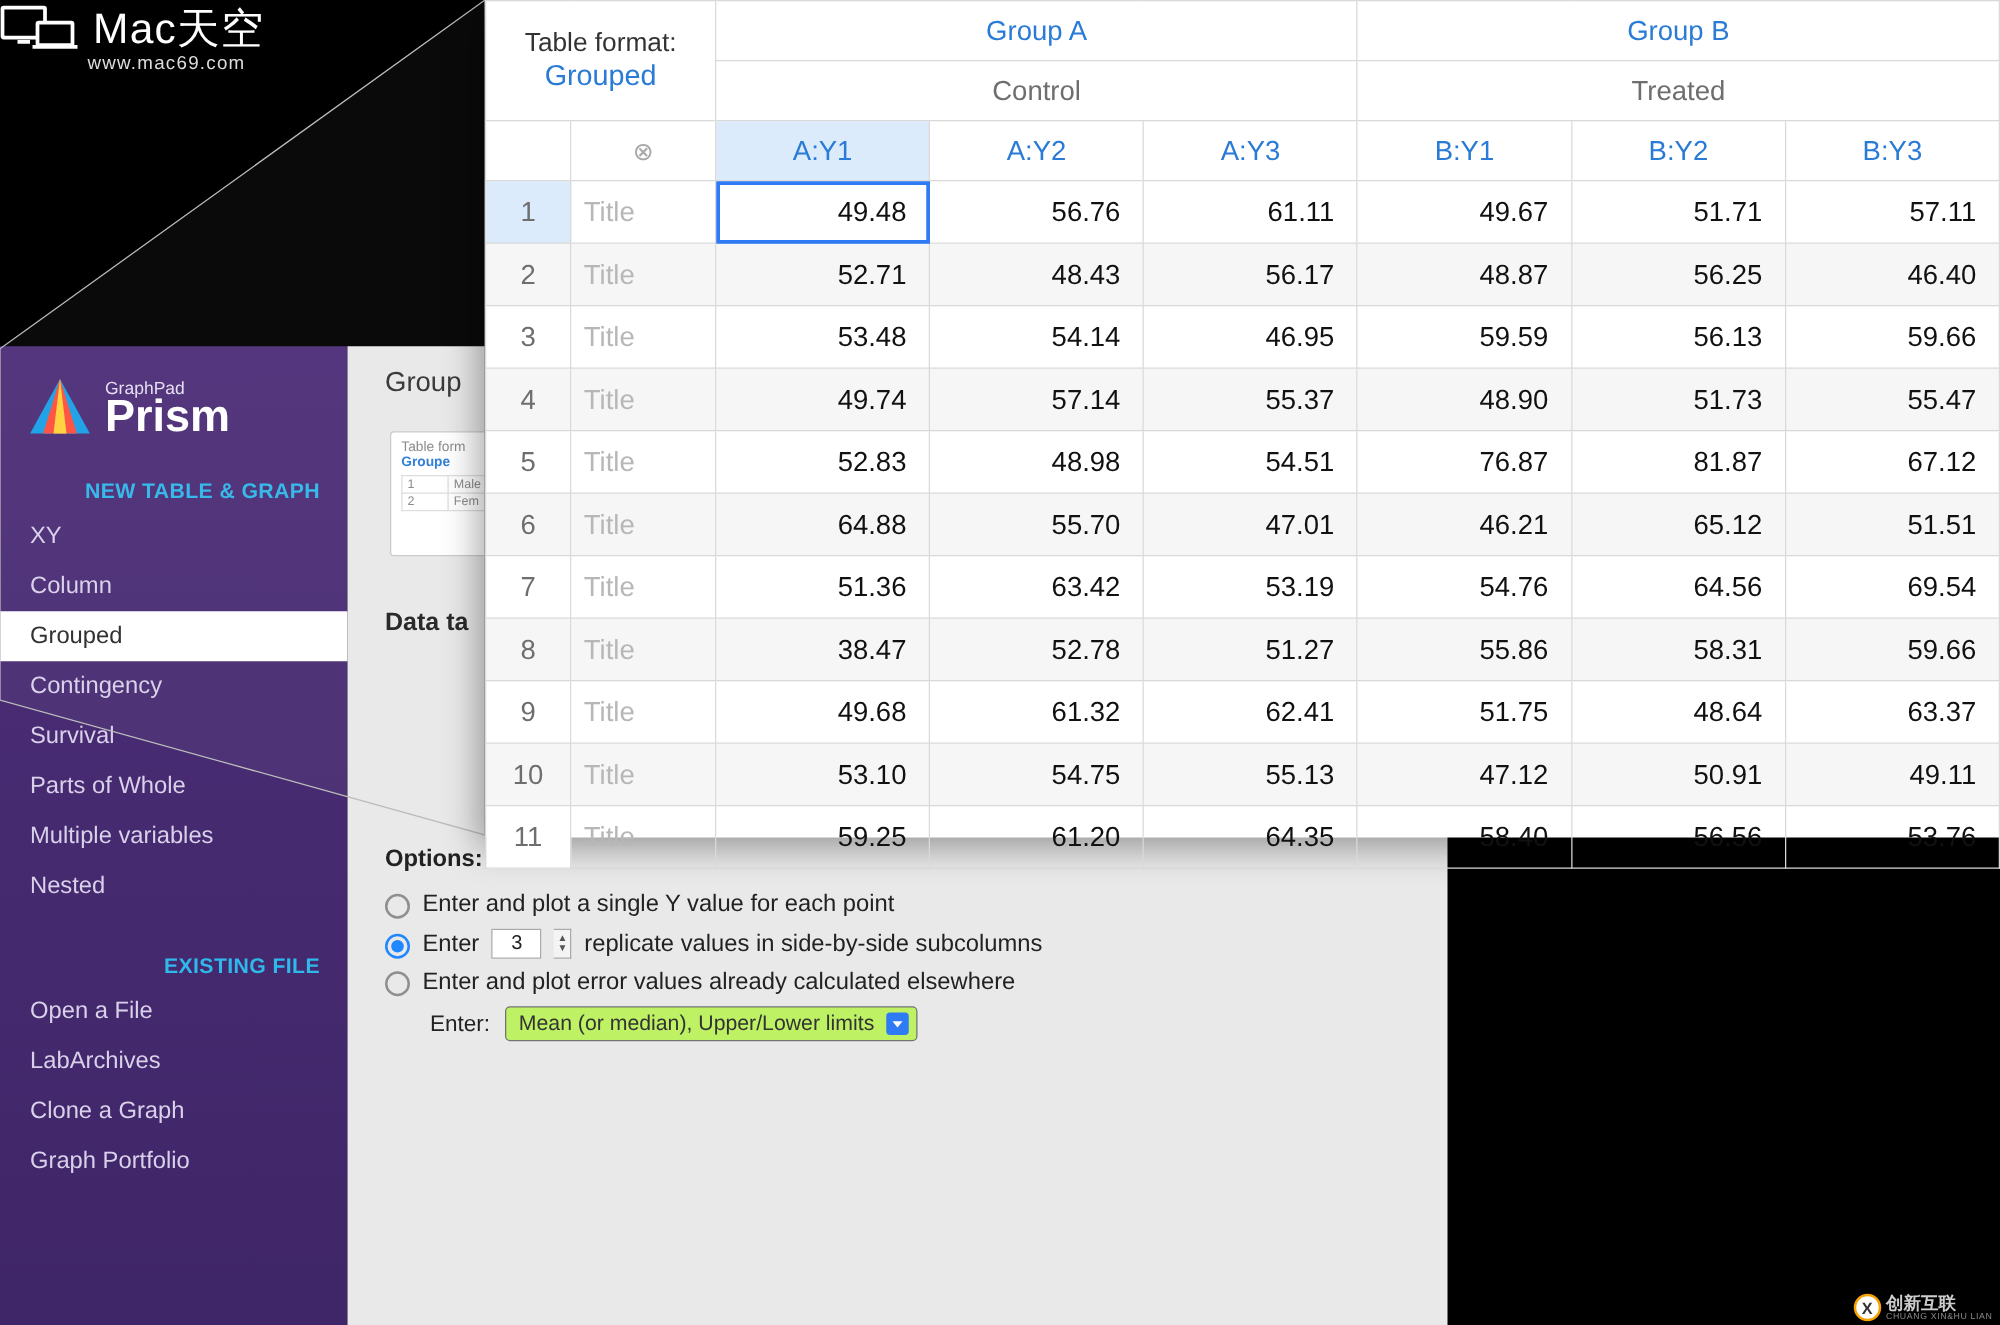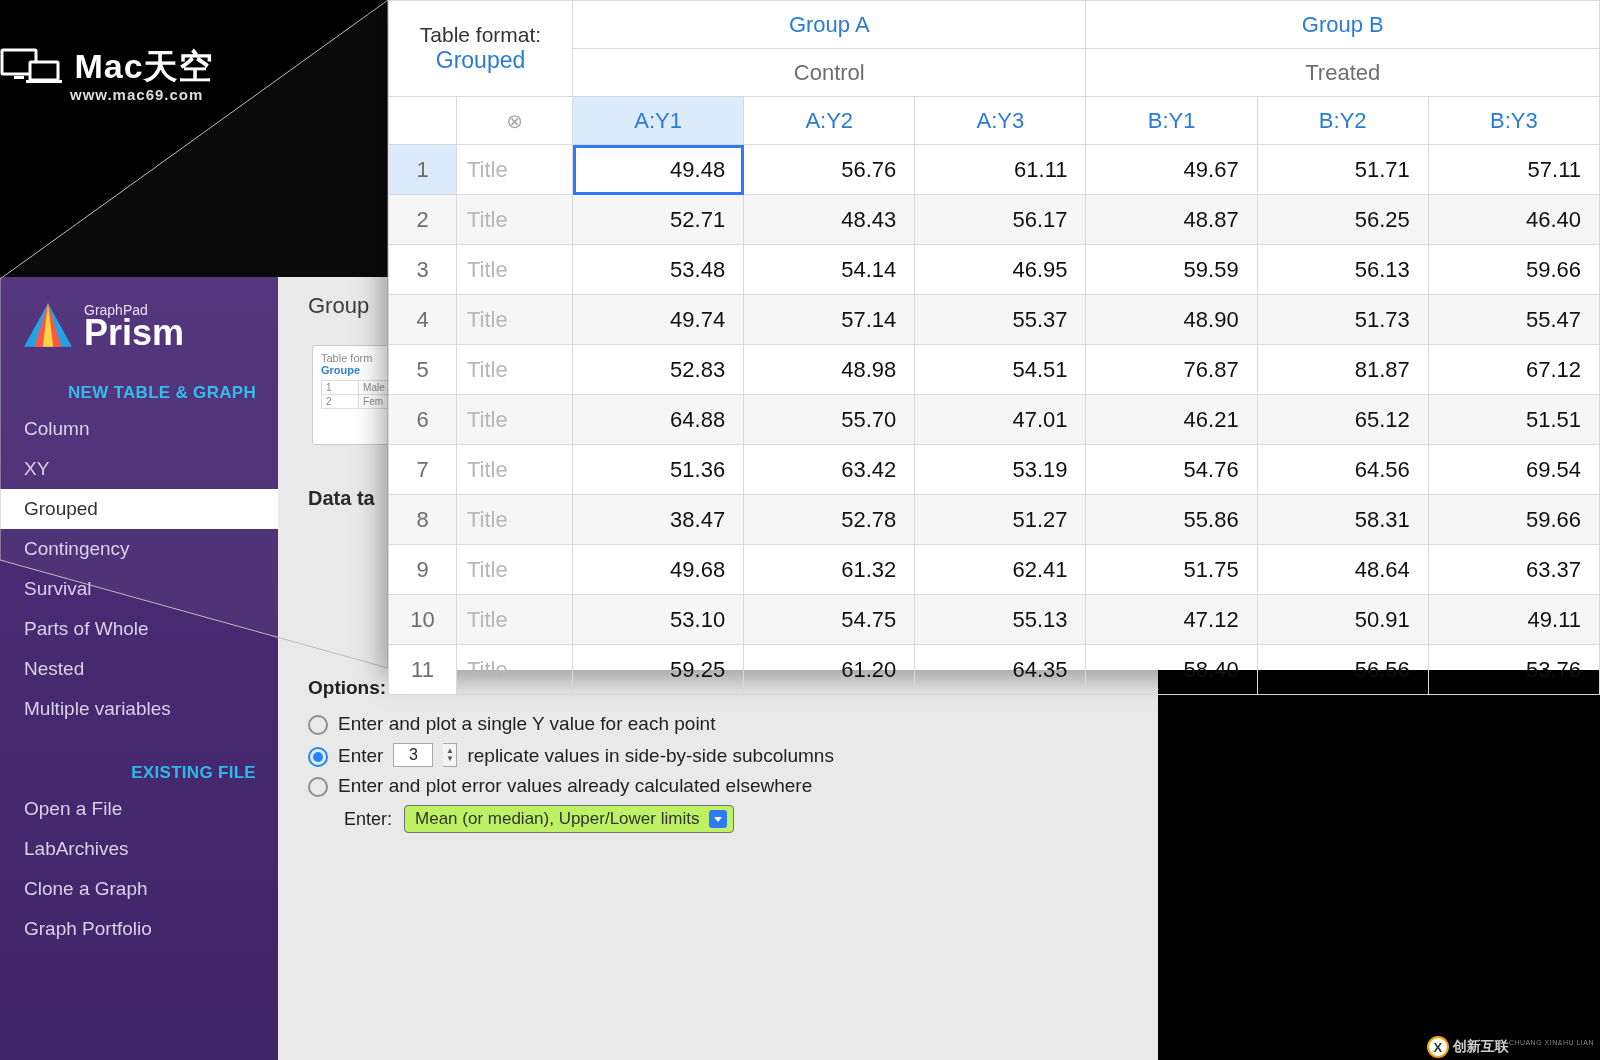--- a/index.html
+++ b/index.html
@@ -1,19 +1,19 @@
 <!DOCTYPE html>
 <html><head>
 <meta charset="utf-8">
 <style>
   html,body{margin:0;padding:0;width:1600px;height:1060px;font-family:"Helvetica Neue",Arial,sans-serif;background:#000;overflow:hidden;}
   *{box-sizing:border-box;}
 
   
-  .watermark{position:absolute;top:0;left:0;color:#fff;font-weight:bold;margin-top:44px;}
+  .watermark{position:absolute;top:0;left:0;color:#fff;font-weight:normal;}
   .watermark .icons{display:inline-block;vertical-align:middle;margin-right:6px;}
   .watermark .icons svg{display:block;}
   .watermark .txt{display:inline-block;vertical-align:middle;font-size:34px;letter-spacing:1px;}
   .watermark .url{font-size:15px;letter-spacing:1px;color:#ddd;margin-top:-4px;margin-left:70px;}
 
   
   .wm2{position:absolute;right:6px;bottom:2px;color:#999;font-size:12px;display:flex;align-items:center;gap:4px;}
   .wm2 .circ{width:22px;height:22px;border:2px solid #f5a100;border-radius:50%;display:flex;align-items:center;justify-content:center;font-weight:bold;color:#333;background:#fff;font-size:13px;}
 
   
@@ -97,28 +97,28 @@
       <polygon points="25,4 38,46 12,46" fill="#ff4f3d"></polygon>
       <polygon points="25,4 30,46 20,46" fill="#ffd23a"></polygon>
     </svg>
     <div class="logo-text">
       <div class="small">GraphPad</div>
       <div class="big">Prism</div>
     </div>
   </div>
   <div class="side-head">NEW TABLE &amp; GRAPH</div>
   <div id="side-items1">
+      <div class="side-item">XY</div>
       <div class="side-item">Column</div>
-      <div class="side-item">XY</div>
       <div class="side-item sel">Grouped</div>
       <div class="side-item">Contingency</div>
       <div class="side-item">Survival</div>
       <div class="side-item">Parts of Whole</div>
+      <div class="side-item">Multiple variables</div>
       <div class="side-item">Nested</div>
-      <div class="side-item">Multiple variables</div>
     </div>
   <div class="side-gap"></div>
   <div class="side-head">EXISTING FILE</div>
   <div id="side-items2">
       <div class="side-item">Open a File</div>
       <div class="side-item">LabArchives</div>
       <div class="side-item">Clone a Graph</div>
       <div class="side-item">Graph Portfolio</div>
     </div>
 </div>
@@ -327,17 +327,17 @@
           <td class="val">58.40</td>
           <td class="val">56.56</td>
           <td class="val">53.76</td>
         </tr>
       </tbody>
   </table>
 </div>
 
 <div class="wm2">
   <span class="circ">X</span>
-  <span style="display:flex;line-height:1.1">
+  <span style="display:flex;flex-direction:column;line-height:1.1">
     <span style="color:#ccc;font-size:14px;font-weight:600">创新互联</span>
     <span style="color:#888;font-size:7px;letter-spacing:.5px">CHUANG XIN&amp;HU LIAN</span>
   </span>
 </div>
 
 </body></html>

